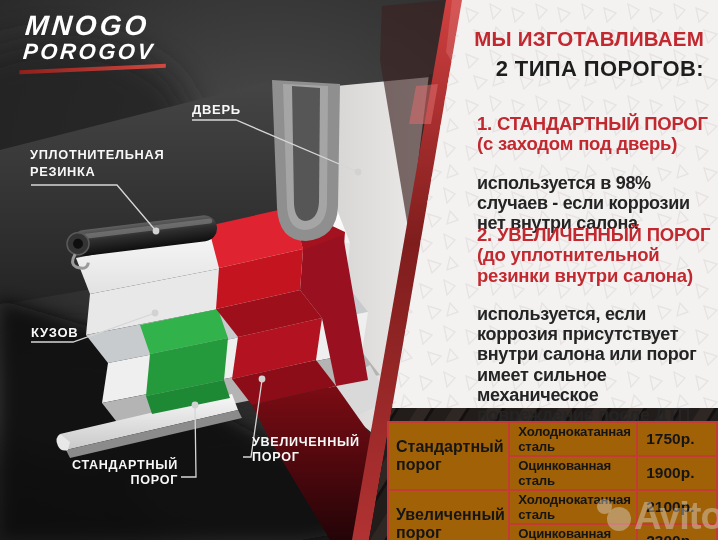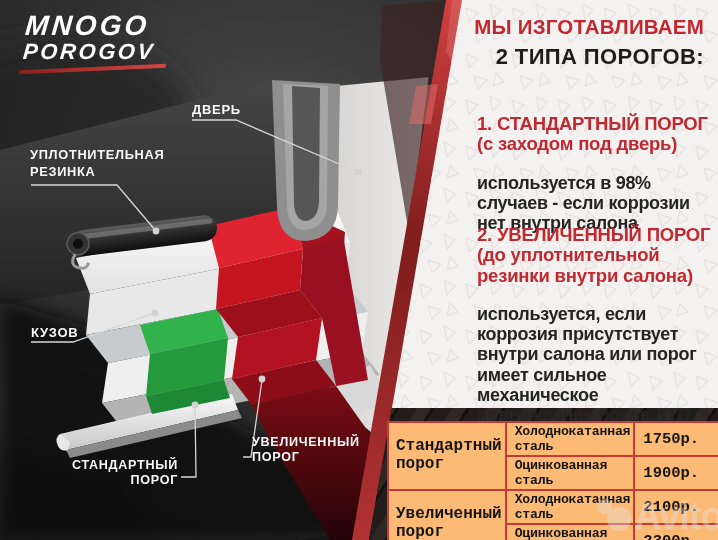--- a/index.html
+++ b/index.html
@@ -11,33 +11,33 @@
   svg.base{position:absolute;left:0;top:0;}
 
   
   .logo{position:absolute;left:24px;top:12px;color:#fff;font-style:italic;font-weight:700;transform:skewX(-5deg);}
   .logo-l1{font-size:28px;letter-spacing:3px;line-height:1;}
   .logo-l2{font-size:22px;letter-spacing:2.6px;line-height:1;margin-top:1px;}
   .logo-underline{width:146px;height:4px;margin-top:4px;margin-left:-2px;
     background:linear-gradient(90deg,#8e201c,#d24840);transform:rotate(-2.5deg);}
 
   
-  .heading{position:absolute;top:16px;right:14px;text-align:right;line-height:1.12;}
+  .heading{position:absolute;top:28px;right:14px;text-align:right;line-height:1.12;}
   .heading-l1{color:#c2282f;font-size:20.5px;font-weight:800;letter-spacing:.2px;}
   .heading-l2{color:#1d1d1d;font-size:22px;font-weight:800;letter-spacing:.4px;margin-top:6px;}
 
   .section{position:absolute;left:477px;width:250px;white-space:pre-line;}
   .sec1{top:96px;}
   .sec2{top:207px;}
   .sec-title{color:#c2282f;font-size:18.5px;font-weight:800;line-height:20.3px;letter-spacing:-.2px;}
   .sec-body{color:#242424;font-size:18px;font-weight:700;line-height:20.3px;letter-spacing:-.3px;}
 
   
   .price-table{position:absolute;left:387px;top:421px;border-collapse:collapse;background:#fcfcfc;table-layout:fixed;}
-  .price-table td{border:2.2px solid #c43b36;color:#151515;height:28px;vertical-align:middle;background:#fdba74;font-family:Liberation Mono, monospace;}
+  .price-table td{border:2.2px solid #c43b36;color:#151515;height:28px;vertical-align:middle;background:#a16207;}
   .c-type {width:112px;font-size:16px;  font-weight:700;padding:1px 3px 1px 7px;line-height:1.12;}
   .c-mat  {width:134px;font-size:13.2px;font-weight:700;padding:1px 3px 1px 8px;letter-spacing:-.2px;}
   .c-price{width:70px; font-size:15.5px;font-weight:800;padding:1px 19px 1px 8px;}
 
   
   .watermark{position:absolute;left:596px;top:492px;display:flex;align-items:center;height:48px;z-index:5;}
   .wm-dots{position:relative;width:38px;height:44px;}
   .wm-dot1{position:absolute;left:1px;top:5px;width:15px;height:15px;border-radius:50%;background:rgba(228,228,228,.40);}
   .wm-dot2{position:absolute;left:11px;top:13px;width:24px;height:24px;border-radius:50%;background:rgba(228,228,228,.40);}
   .wm-text{font-size:38px;font-weight:700;letter-spacing:-1px;color:rgba(228,228,228,.40);line-height:1;}

